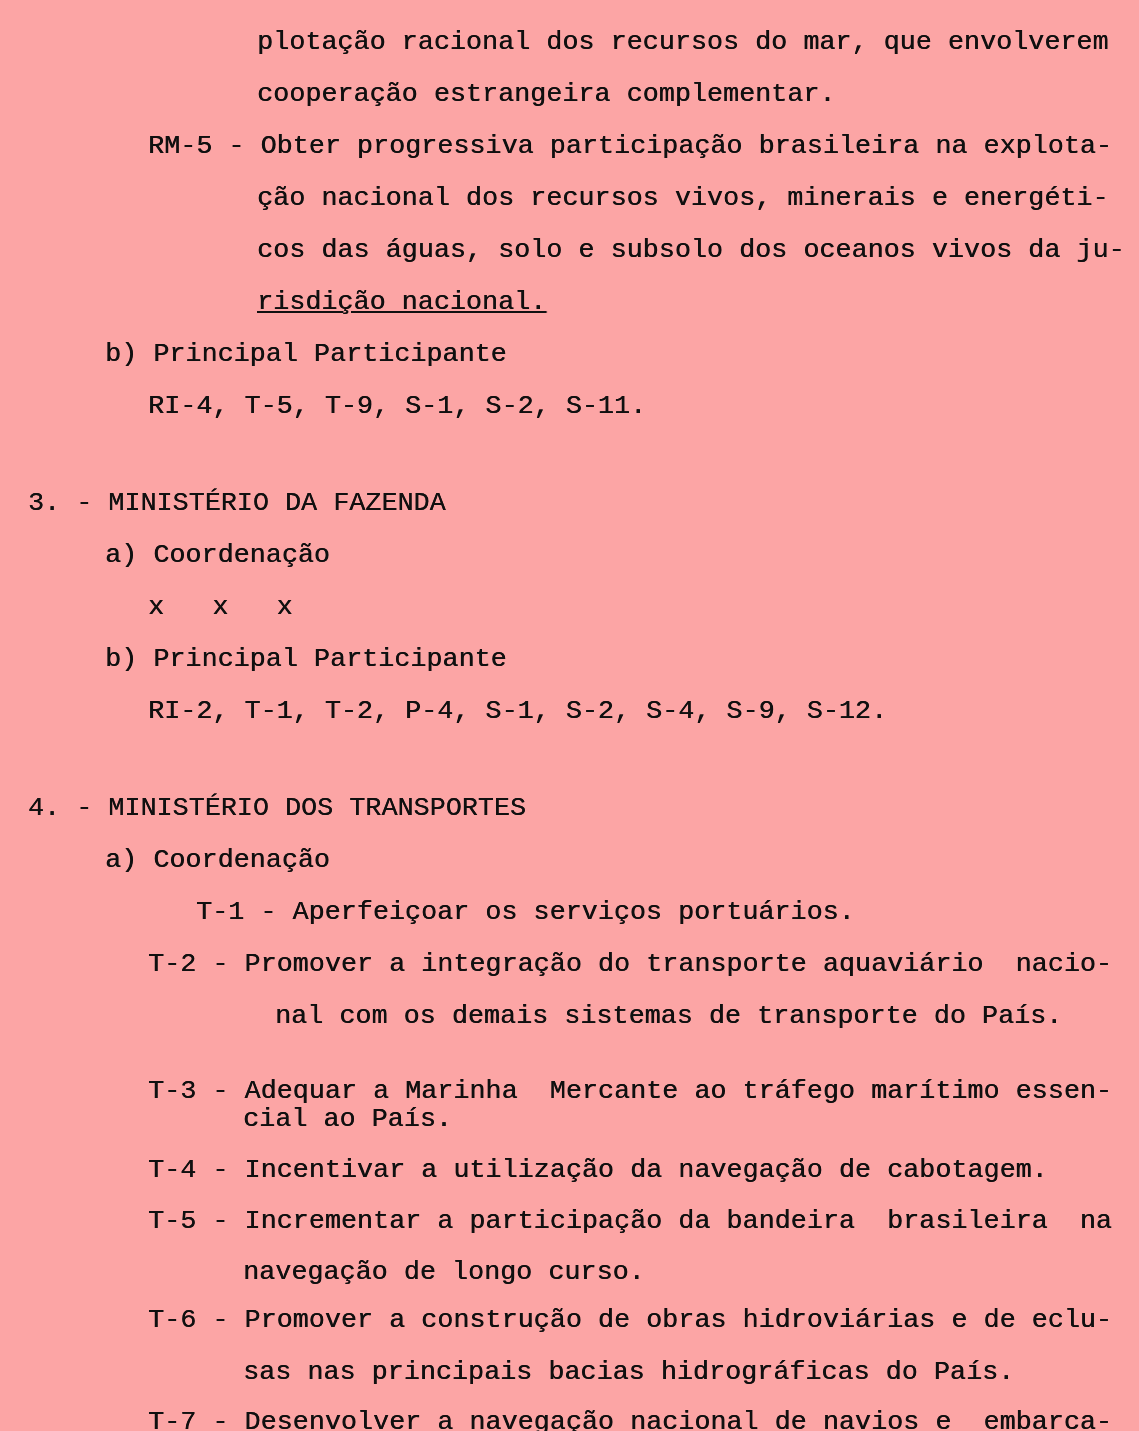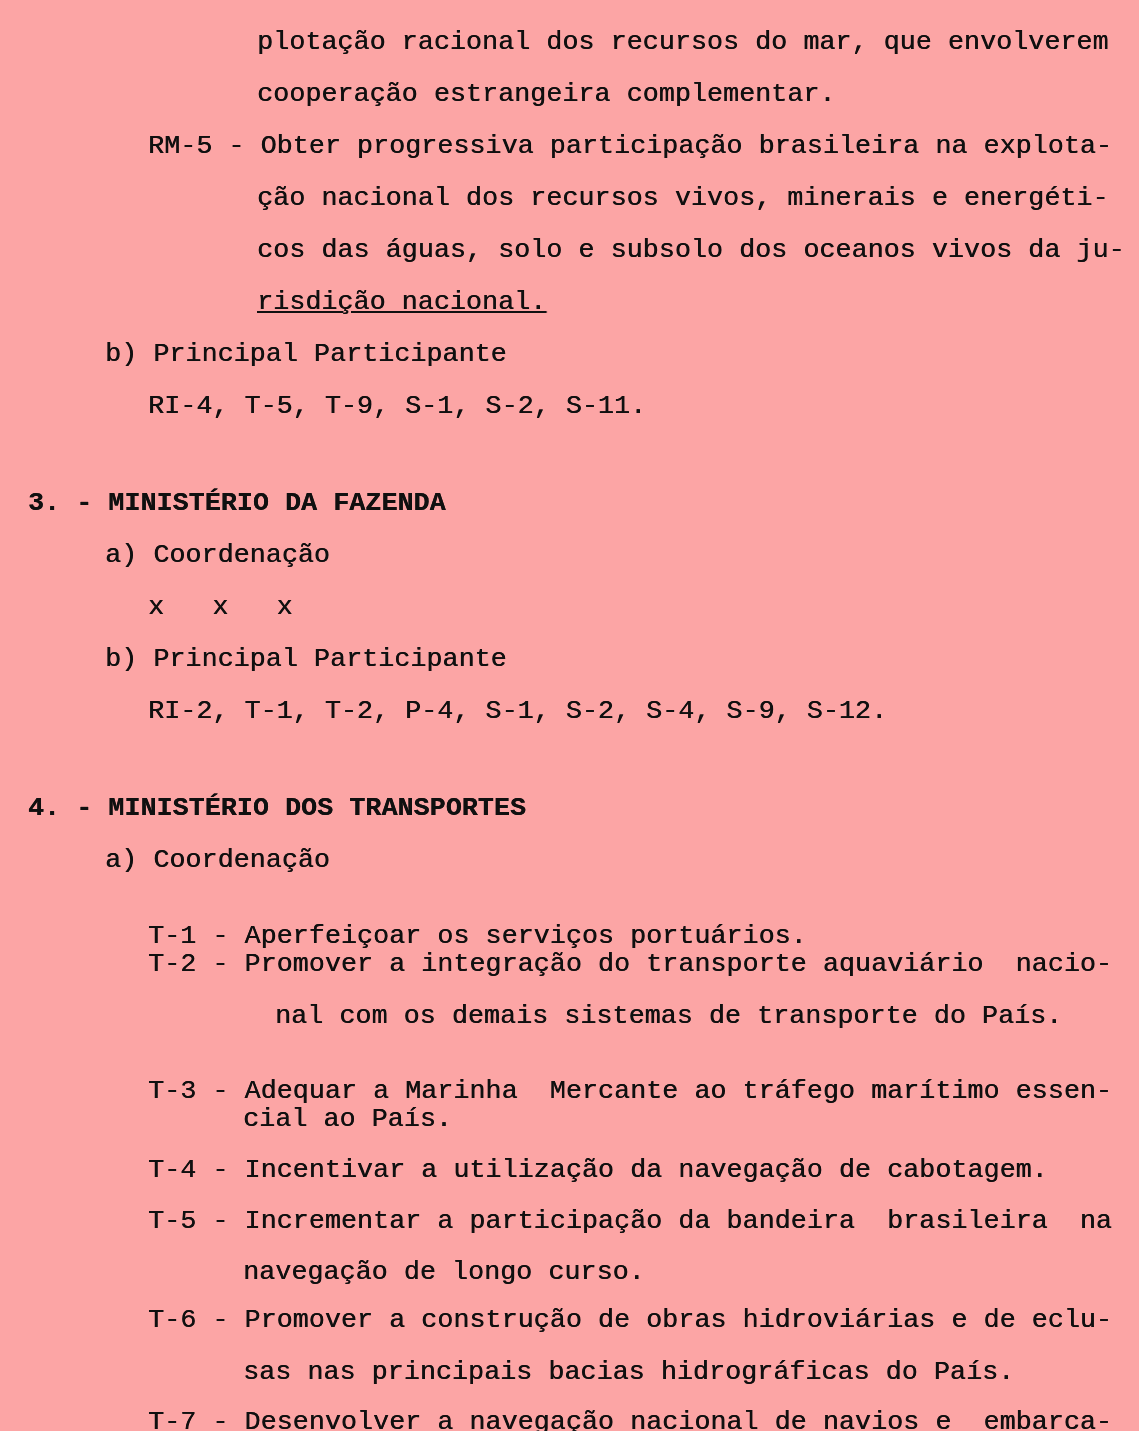--- a/index.html
+++ b/index.html
@@ -19,21 +19,21 @@
     color: #101010;
   }
   .doc-line {
     position: absolute;
     white-space: pre;
     line-height: 1.15;
     letter-spacing: 0.05px;
     text-shadow: 0.45px 0 0 currentColor;
   }
   .doc-line.bold {
-    font-weight: bold;
+    font-weight: normal;
     text-shadow: 0.2px 0 0 currentColor;
   }
   
   .indent-heading { left: 28px; }
   .indent-ab      { left: 105px; }
   .indent-label   { left: 148px; text-align: right; }
   .indent-cont_rm { left: 257px; }
   .indent-cont_t  { left: 243px; }
 </style>
 </head>
@@ -48,21 +48,21 @@
     <div class="doc-line indent-cont_rm" style="top: 287px; text-decoration: underline;">risdição nacional.</div>
     <div class="doc-line indent-ab" style="top: 339px;">b) Principal Participante</div>
     <div class="doc-line indent-label" style="top: 391px;">RI-4, T-5, T-9, S-1, S-2, S-11.</div>
     <div class="doc-line indent-heading bold" style="top: 488px;">3. - MINISTÉRIO DA FAZENDA</div>
     <div class="doc-line indent-ab" style="top: 540px;">a) Coordenação</div>
     <div class="doc-line indent-label" style="top: 592px;">x   x   x</div>
     <div class="doc-line indent-ab" style="top: 644px;">b) Principal Participante</div>
     <div class="doc-line indent-label" style="top: 696px;">RI-2, T-1, T-2, P-4, S-1, S-2, S-4, S-9, S-12.</div>
     <div class="doc-line indent-heading bold" style="top: 793px;">4. - MINISTÉRIO DOS TRANSPORTES</div>
     <div class="doc-line indent-ab" style="top: 845px;">a) Coordenação</div>
-    <div class="doc-line indent-label" style="top: 921px;">T-1 - Aperfeiçoar os serviços portuários.</div>
+    <div class="doc-line indent-label" style="top: 897px; margin-left: 48px;">T-1 - Aperfeiçoar os serviços portuários.</div>
     <div class="doc-line indent-label" style="top: 949px;">T-2 - Promover a integração do transporte aquaviário  nacio-</div>
     <div class="doc-line indent-cont_t" style="top: 1001px; margin-left: 32px;">nal com os demais sistemas de transporte do País.</div>
     <div class="doc-line indent-label" style="top: 1076px;">T-3 - Adequar a Marinha  Mercante ao tráfego marítimo essen-</div>
     <div class="doc-line indent-cont_t" style="top: 1104px;">cial ao País.</div>
     <div class="doc-line indent-label" style="top: 1155px;">T-4 - Incentivar a utilização da navegação de cabotagem.</div>
     <div class="doc-line indent-label" style="top: 1206px;">T-5 - Incrementar a participação da bandeira  brasileira  na</div>
     <div class="doc-line indent-cont_t" style="top: 1257px;">navegação de longo curso.</div>
     <div class="doc-line indent-label" style="top: 1305px;">T-6 - Promover a construção de obras hidroviárias e de eclu-</div>
     <div class="doc-line indent-cont_t" style="top: 1357px;">sas nas principais bacias hidrográficas do País.</div>
     <div class="doc-line indent-label" style="top: 1407px;">T-7 - Desenvolver a navegação nacional de navios e  embarca-</div>

